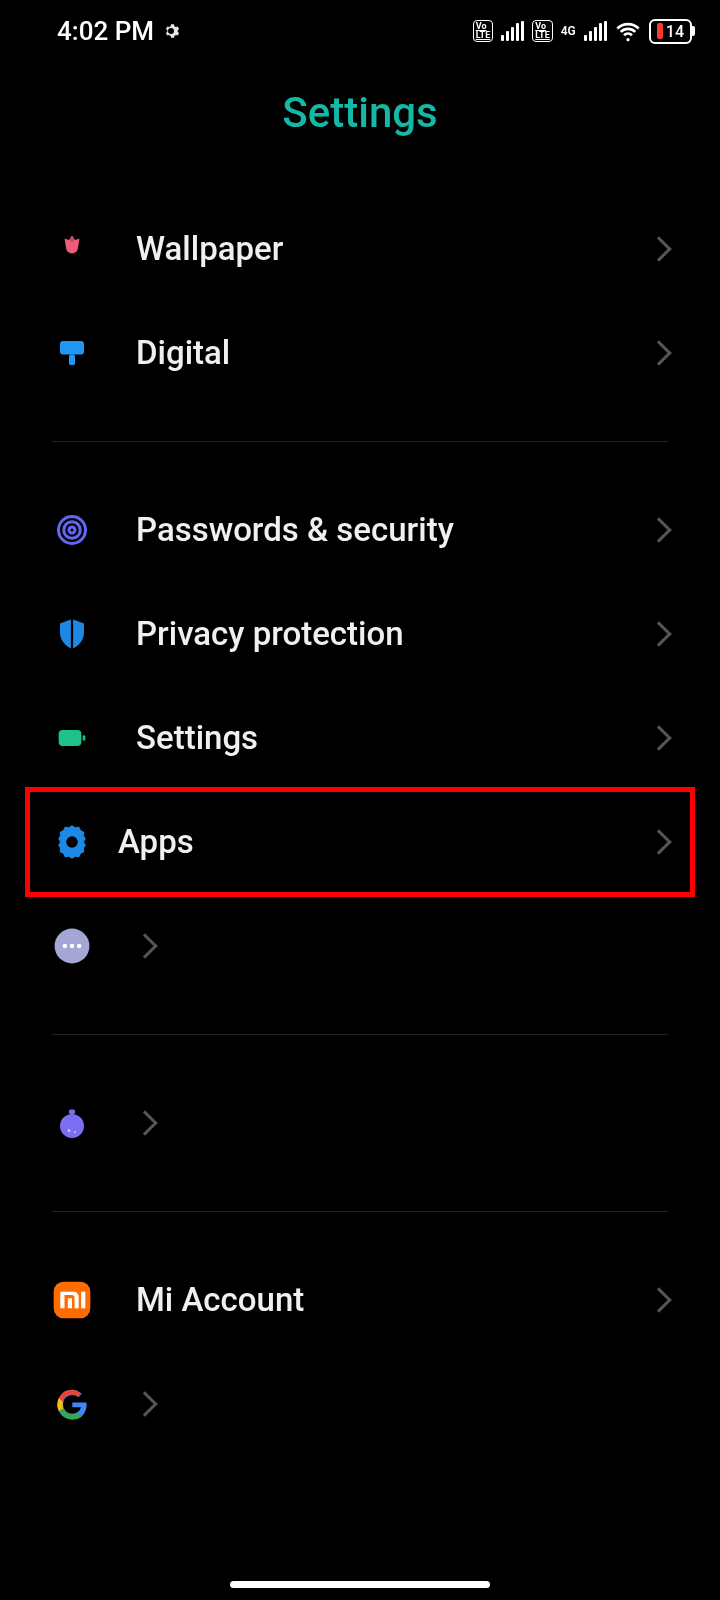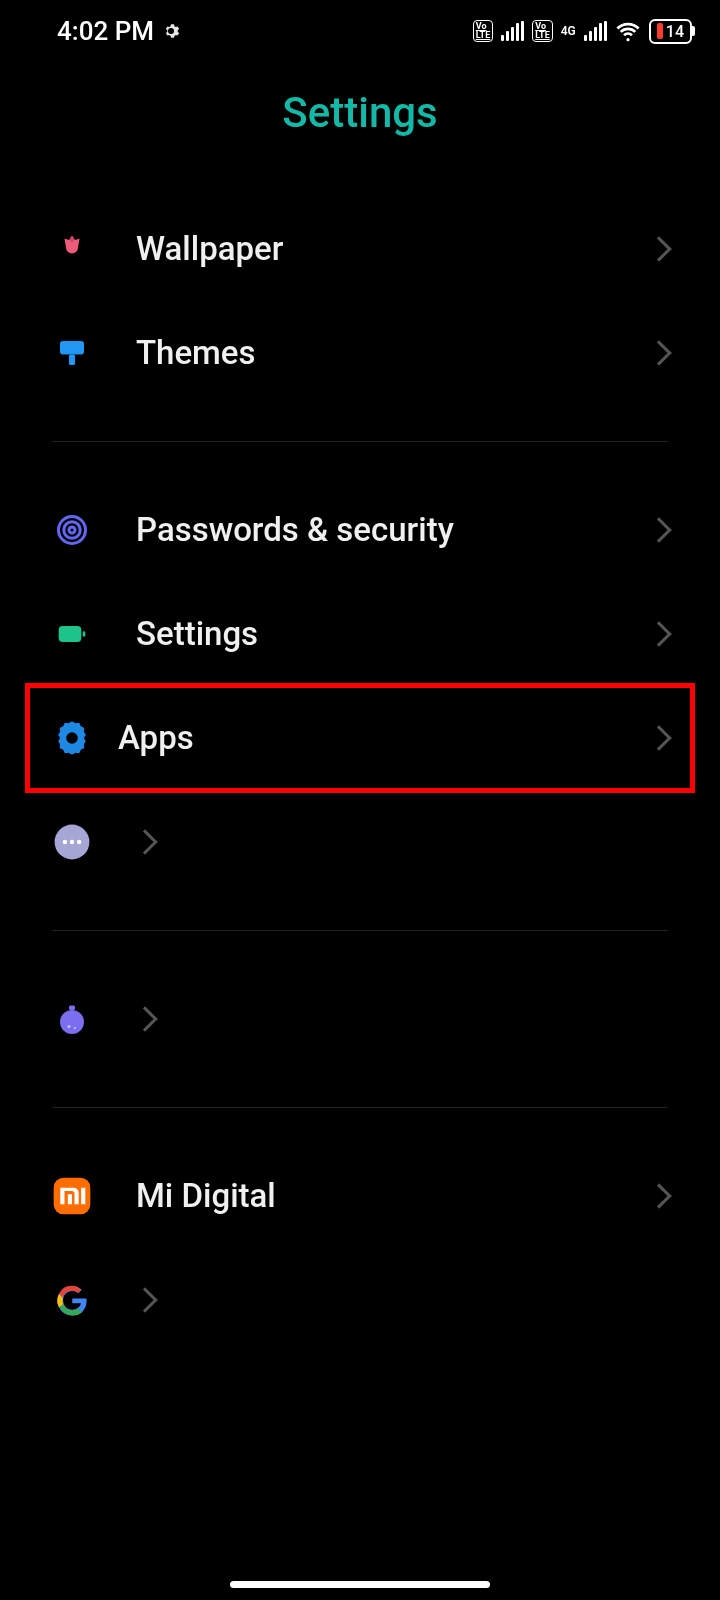--- a/index.html
+++ b/index.html
@@ -177,37 +177,47 @@
     <div class="label">Wallpaper</div>
     <div class="chevron"></div>
   </div>
   <div class="item">
     <div class="icon-wrap">
       <svg viewBox="0 0 24 24" width="36" height="36" fill="#2196f3">
           <rect x="4" y="4" width="16" height="9" rx="2"></rect>
           <rect x="10" y="13" width="4" height="7" rx="1"></rect>
         </svg>
     </div>
-    <div class="label">Themes</div>
+    <div class="label">Digital</div>
     <div class="chevron"></div>
   </div>
 </div>
 
 <hr class="divider">
 
 <div class="group">
   <div class="item">
     <div class="icon-wrap">
       <svg viewBox="0 0 24 24" width="36" height="36" fill="none" stroke="#6366f1" stroke-width="2">
           <circle cx="12" cy="12" r="9"></circle>
           <circle cx="12" cy="12" r="5.5"></circle>
           <circle cx="12" cy="12" r="2"></circle>
         </svg>
     </div>
     <div class="label">Passwords &amp; security</div>
+    <div class="chevron"></div>
+  </div>
+  <div class="item">
+    <div class="icon-wrap">
+      <svg viewBox="0 0 24 24" width="36" height="36" fill="#1e88e5">
+          <path d="M12 2l8 3v6c0 5-3.5 9-8 11-4.5-2-8-6-8-11V5z"></path>
+          <path d="M12 2v20" stroke="#000" stroke-width="1.5"></path>
+        </svg>
+    </div>
+    <div class="label">Privacy protection</div>
     <div class="chevron"></div>
   </div>
   <div class="item">
     <div class="icon-wrap">
       <svg viewBox="0 0 24 24" width="40" height="32" fill="#1ec28b">
           <rect x="2" y="6" width="17" height="12" rx="3"></rect>
           <rect x="20" y="10" width="2" height="4" rx="1"></rect>
         </svg>
     </div>
     <div class="label">Settings</div>
@@ -255,21 +265,21 @@
 <hr class="divider">
 
 <div class="group">
   <div class="item">
     <div class="icon-wrap">
       <svg viewBox="0 0 24 24" width="40" height="40">
           <rect x="1" y="1" width="22" height="22" rx="6" fill="#ff6d00"></rect>
           <path d="M5 7h8a3 3 0 013 3v7h-2.5v-6.5a1.5 1.5 0 00-1.5-1.5H7.5V17H5zM9.5 11H12v6H9.5zM17.5 7H20v10h-2.5z" fill="#fff"></path>
         </svg>
     </div>
-    <div class="label">Mi Digital</div>
+    <div class="label">Mi Account</div>
     <div class="chevron"></div>
   </div>
   <div class="item" style="padding-bottom:0">
     <div class="icon-wrap">
       <svg viewBox="0 0 24 24" width="38" height="38">
           <path d="M21.35 11.1h-9.18v2.92h5.5a4.71 4.71 0 01-2.04 3.09v.02a5.72 5.72 0 01-3.46 1.05 5.9 5.9 0 01-5.56-4.07 5.88 5.88 0 010-3.75 5.9 5.9 0 015.56-4.07c1.46 0 2.78.5 3.81 1.48l2.17-2.17A9.3 9.3 0 0012.17 3a9.43 9.43 0 00-8.42 5.19 9.4 9.4 0 000 8.42A9.43 9.43 0 0012.17 21.8c2.54 0 4.68-.84 6.24-2.28 1.78-1.65 2.82-4.08 2.82-6.98 0-.55-.05-1.03-.14-1.44z" fill="#4285F4"></path>
           <path d="M3.75 8.19l2.53 1.86a5.9 5.9 0 015.56-4.07c1.46 0 2.78.5 3.81 1.48l2.17-2.17A9.3 9.3 0 0012.17 3a9.43 9.43 0 00-8.42 5.19z" fill="#EA4335"></path>
           <path d="M12.17 21.8c2.54 0 4.68-.84 6.24-2.28l-2.78-2.16a5.72 5.72 0 01-3.46 1.05 5.9 5.9 0 01-5.56-4.07l-2.55 1.97A9.43 9.43 0 0012.17 21.8z" fill="#34A853"></path>
           <path d="M3.75 8.19a9.4 9.4 0 000 8.42l2.55-1.97a5.88 5.88 0 010-3.75z" fill="#FBBC05"></path>
         </svg>

